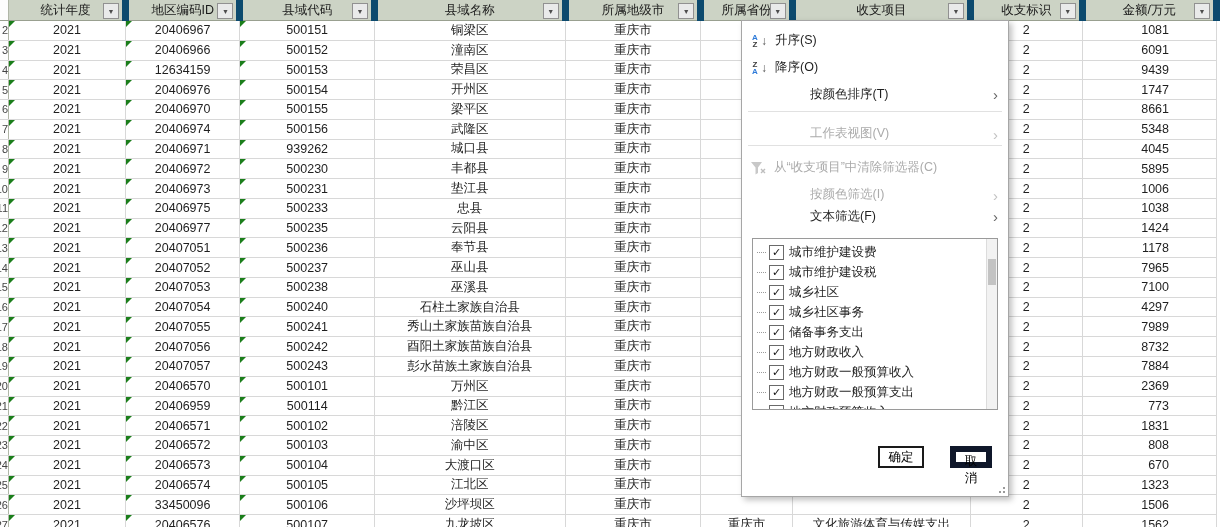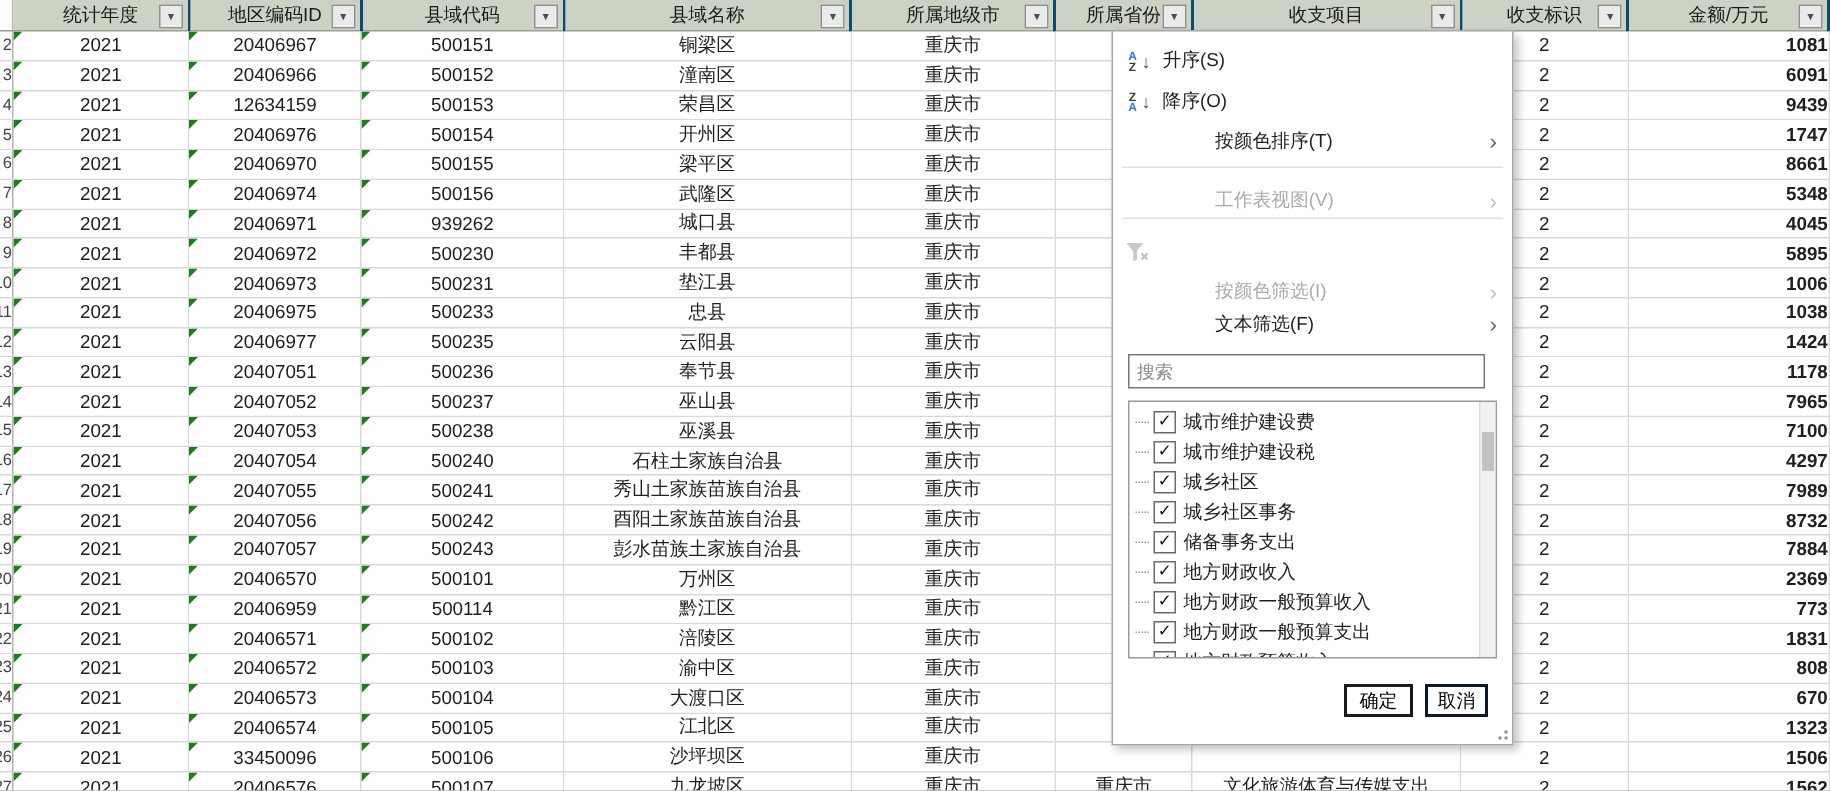--- a/index.html
+++ b/index.html
@@ -1,31 +1,31 @@
 <!DOCTYPE html>
 <html><head>
 <meta charset="utf-8">
 <style>
   html,body{margin:0;padding:0;background:#888;}
   .app{position:relative;width:1220px;height:527px;overflow:hidden;background:#fff;
        font-family:"Liberation Sans","DejaVu Sans",sans-serif;font-size:12.5px;color:#1f1f1f;}
   table{border-collapse:collapse;table-layout:fixed;}
   td,th{border-right:1px solid #d8d8d8;border-bottom:1px solid #d8d8d8;overflow:hidden;
         white-space:nowrap;padding:0;position:relative;text-align:center;font-weight:normal;}
-  thead th{background:#ccd3c5;height:20px;border-right:2px solid #0c4a6e;border-bottom:1px solid #99a090;
+  thead th{background:#ccd3c5;height:20px;border-right:7px solid #0c4a6e;border-bottom:1px solid #99a090;
            font-size:12.5px;color:#1a1a1a;}
   tbody td{height:18.77px;background:#fff;}
   .rownum{background:#fdfdfd;border-right:1px solid #b0b6a7;}
   .rownum div{display:flex;justify-content:flex-end;overflow:hidden;width:8px;color:#444;font-size:11px;}
   .filterbtn{position:absolute;right:3px;top:3px;width:14px;height:14px;background:#e9eaea;
              border:1px solid #919191;display:flex;align-items:center;justify-content:center;
              font-size:7px;color:#4d4d4d;line-height:1;cursor:pointer;}
   .tri{position:absolute;top:0;left:0;width:0;height:0;
        border-top:6px solid #1b7e1b;border-right:6px solid transparent;}
-  .c-amt{text-align:right;font-weight:bold;}
+  .c-amt{text-align:right;padding-right:47px;}
   
   .panel{position:absolute;left:741px;top:20px;width:268px;height:477px;background:#fff;
          border:1px solid #a6a6a6;box-shadow:3px 3px 6px rgba(0,0,0,.25);z-index:10;box-sizing:border-box;}
   .mi{position:relative;height:27px;display:flex;align-items:center;padding-left:8px;cursor:pointer;}
   .mi .txt{margin-left:8px;}
   .mi.noicon .txt{margin-left:60px;}
   .mi .sub{position:absolute;right:10px;color:#666;font-size:15px;line-height:1;}
   .mi.disabled{color:#ababab;cursor:default;align-items:flex-end;}
   .mi.disabled .sub{color:#c2c2c2;}
   .sorticon{display:flex;flex-direction:column;width:10px;align-items:center;}
@@ -37,24 +37,24 @@
              font-size:12px;padding:1px 5px;font-family:inherit;color:#1f1f1f;}
   .searchbox::placeholder{color:#8a8a8a;}
   .listbox{position:relative;margin:8px 10px 0 10px;height:172px;border:1px solid #9a9a9a;
            overflow:hidden;padding:3px 0 0 4px;box-sizing:border-box;}
   .chk-item{display:flex;align-items:center;height:20px;cursor:pointer;}
   .chk-item::before{content:"";display:inline-block;width:9px;border-top:1px dotted #9a9a9a;margin-right:3px;}
   .cbox{width:13px;height:13px;border:1px solid #6a6a6a;background:#fff;display:flex;align-items:center;
         justify-content:center;font-size:11px;font-weight:bold;color:#111;line-height:11px;margin-right:5px;flex:0 0 13px;}
   .sbar{position:absolute;top:0;right:0;width:10px;height:100%;background:#f2f2f2;border-left:1px solid #dcdcdc;}
   .sthumb{position:absolute;top:20px;right:1px;width:8px;height:26px;background:#c3c3c3;}
-  .btnrow{position:absolute;right:16px;bottom:18px;display:flex;gap:8px;}
+  .btnrow{position:absolute;right:16px;bottom:28px;display:flex;gap:26px;}
   .btn{height:22px;background:#fff;font-size:12.5px;font-family:inherit;cursor:pointer;}
   .btn.primary{border:2px solid #1a1a1a;width:46px;}
-  .btn.normal{border:2px solid #0f172a;width:42px;}
+  .btn.normal{border:6px solid #0f172a;width:42px;}
   .grip{position:absolute;right:2px;bottom:2px;width:8px;height:8px;
         background:radial-gradient(circle at 2px 6px,#9a9a9a 1px,transparent 1.2px),
                    radial-gradient(circle at 6px 6px,#9a9a9a 1px,transparent 1.2px),
                    radial-gradient(circle at 6px 2px,#9a9a9a 1px,transparent 1.2px);}
   .funnel{opacity:.55;}
 </style>
 </head>
 <body>
 
 <div class="app">
@@ -480,30 +480,30 @@
     <div class="mi noicon disabled">
       <span class="txt">工作表视图(V)</span>
       <span class="sub">›</span>
     </div>
     <div class="sep"></div>
     <div class="mi disabled">
       <svg class="funnel" width="16" height="15" viewBox="0 0 16 15">
         <path d="M1 1 L12 1 L8 6.5 L8 12 L5.5 13.5 L5.5 6.5 Z" fill="#9c9c9c"></path>
         <path d="M11 8 L15 12 M15 8 L11 12" stroke="#8a8a8a" stroke-width="1.4"></path>
       </svg>
+      <span class="txt">从“收支项目”中清除筛选器(C)</span>
     </div>
     <div class="mi noicon disabled">
       <span class="txt">按颜色筛选(I)</span>
       <span class="sub">›</span>
     </div>
     <div class="mi noicon">
       <span class="txt">文本筛选(F)</span>
       <span class="sub">›</span>
     </div>
-    <input class="searchbox" type="text" placeholder="搜索" style="">
     <div class="listbox">
       <div>
           <div class="chk-item">
             <span class="cbox">✓</span>
             <span>城市维护建设费</span>
           </div>
           <div class="chk-item">
             <span class="cbox">✓</span>
             <span>城市维护建设税</span>
           </div>

